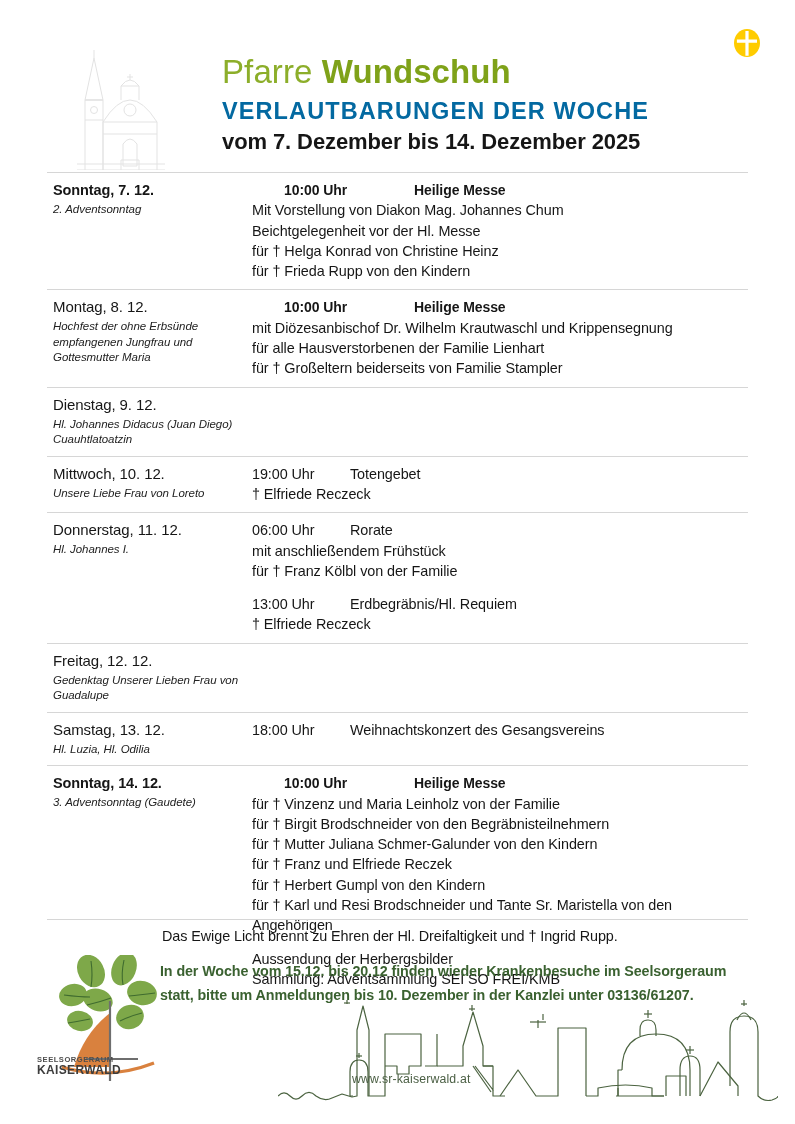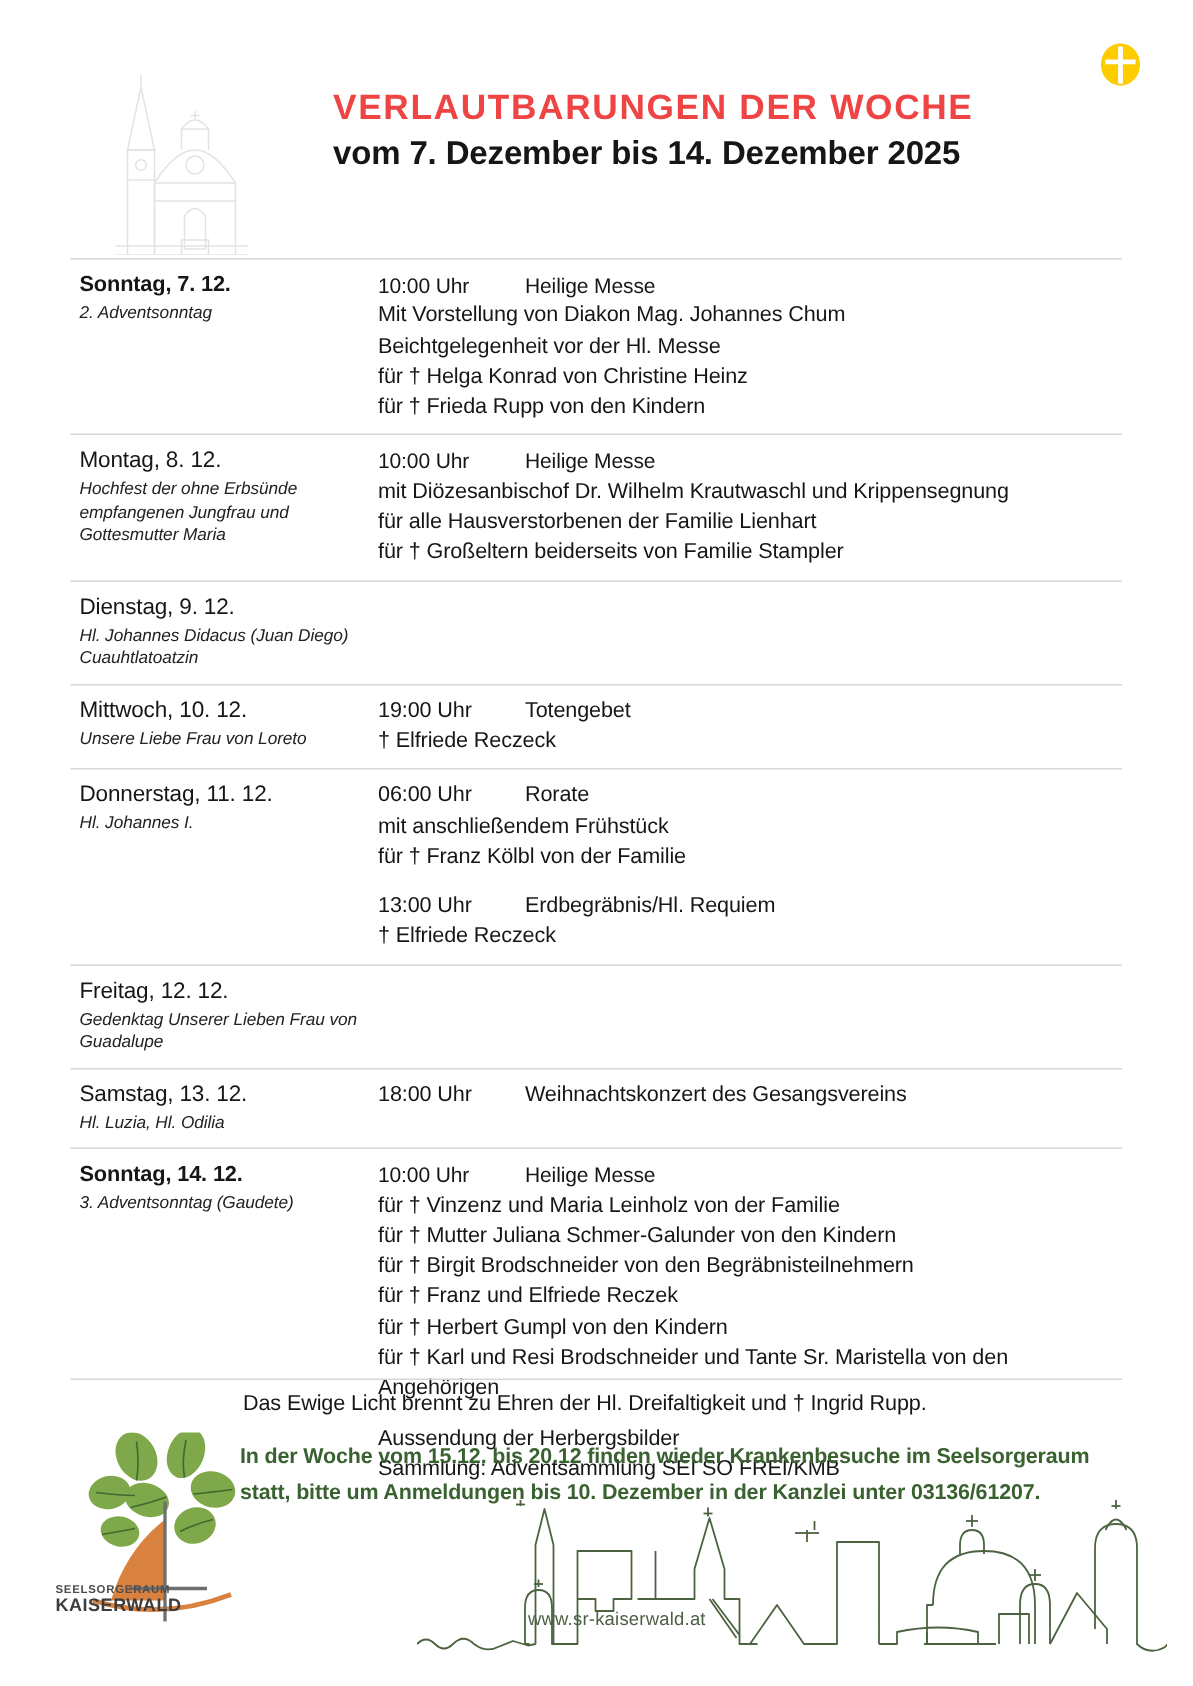--- a/index.html
+++ b/index.html
@@ -51,21 +51,21 @@
   }
   .title-main b {
     font-weight: 700;
     color: #7FA219;
   }
   .title-sub {
     font-size: 23.5px;
     line-height: 30px;
     font-weight: 700;
     letter-spacing: 1.1px;
-    color: #ef4444;
+    color: #0369a1;
     margin-top: 4px;
     white-space: nowrap;
   }
   .title-dates {
     font-size: 22px;
     line-height: 28px;
     font-weight: 700;
     letter-spacing: -.1px;
     color: #161616;
     margin-top: 2px;
@@ -122,21 +122,21 @@
     line-height: 20.3px;
     color: #161616;
     letter-spacing: -.08px;
   }
   .eline .t {
     width: 98px;
     flex: 0 0 98px;
     white-space: nowrap;
   }
   .eline .d { flex: 1 1 auto; }
-  .eline.head .t, .eline.head .d { font-weight: 400; font-size: 14px; }
+  .eline.head .t, .eline.head .d { font-weight: 700; font-size: 14px; margin-left: 32px; }
   .detail {
     font-size: 14.4px;
     line-height: 20.3px;
     color: #161616;
     letter-spacing: -.08px;
   }
 
   
   .footer {
     position: absolute;
@@ -234,20 +234,21 @@
       <path d="M20 116 h88"></path>
     </g>
   </svg>
 
   <svg class="diocese-mark" viewBox="0 0 30 30">
     <path d="M15 1 C22 1 28 7 28 15 C28 23 22 29 15 29 C8 29 2 23 2 15 C2 7 8 1 15 1 Z" fill="#FFCC00"></path>
     <path d="M13.4 3 h3.2 v8.6 h8.4 v3.2 h-8.4 v13 h-3.2 v-13 h-8.5 v-3.2 h8.5 Z" fill="#ffffff"></path>
   </svg>
 
   <div class="title-block">
+    <div class="title-main"><span>Pfarre </span><b>Wundschuh</b></div>
     <div class="title-sub">VERLAUTBARUNGEN DER WOCHE</div>
     <div class="title-dates">vom 7. Dezember bis 14. Dezember 2025</div>
   </div>
 </div>
 
 <div class="schedule" id="schedule">
     <div class="row first">
       <div class="col-day">
         <div class="day-name bold">Sonntag, 7. 12.</div>
         <div class="day-feast">2. Adventsonntag</div>
@@ -353,22 +354,22 @@
         <div class="day-name bold">Sonntag, 14. 12.</div>
         <div class="day-feast">3. Adventsonntag (Gaudete)</div>
       </div>
       <div class="col-events">
         <div class="event">
           <div class="eline head">
             <span class="t">10:00 Uhr</span>
             <span class="d">Heilige Messe</span>
           </div>
           <div class="detail">für † Vinzenz und Maria Leinholz von der Familie</div>
+          <div class="detail">für † Birgit Brodschneider von den Begräbnisteilnehmern</div>
           <div class="detail">für † Mutter Juliana Schmer-Galunder von den Kindern</div>
-          <div class="detail">für † Birgit Brodschneider von den Begräbnisteilnehmern</div>
           <div class="detail">für † Franz und Elfriede Reczek</div>
           <div class="detail">für † Herbert Gumpl von den Kindern</div>
           <div class="detail">für † Karl und Resi Brodschneider und Tante Sr. Maristella von den Angehörigen</div>
         </div>
         <div class="event">
           <div class="detail">Aussendung der Herbergsbilder</div>
           <div class="detail">Sammlung: Adventsammlung SEI SO FREI/KMB</div>
         </div>
       </div>
     </div>

